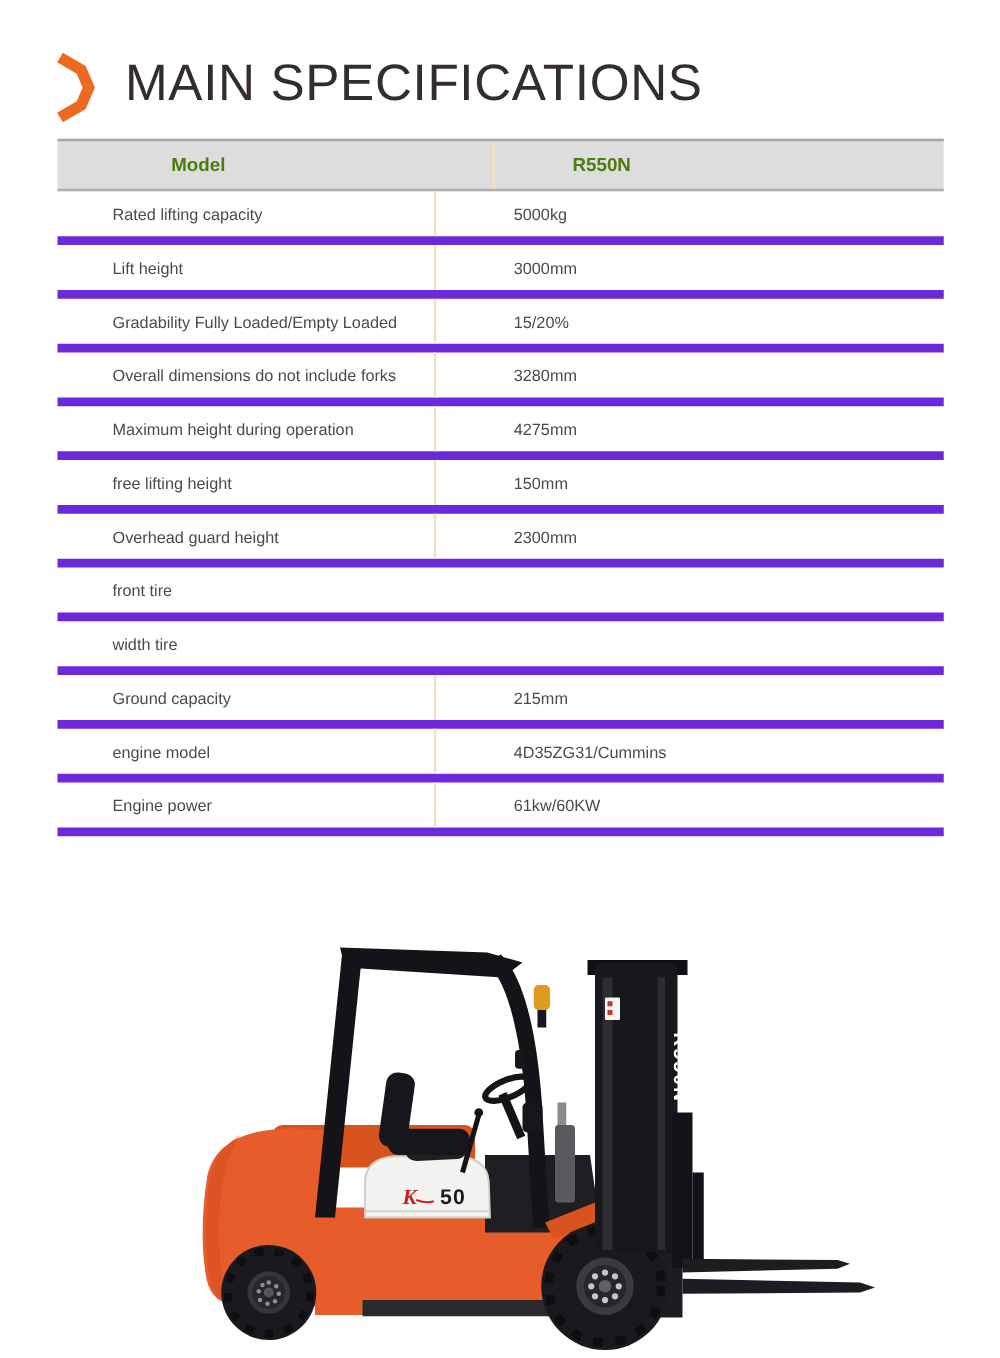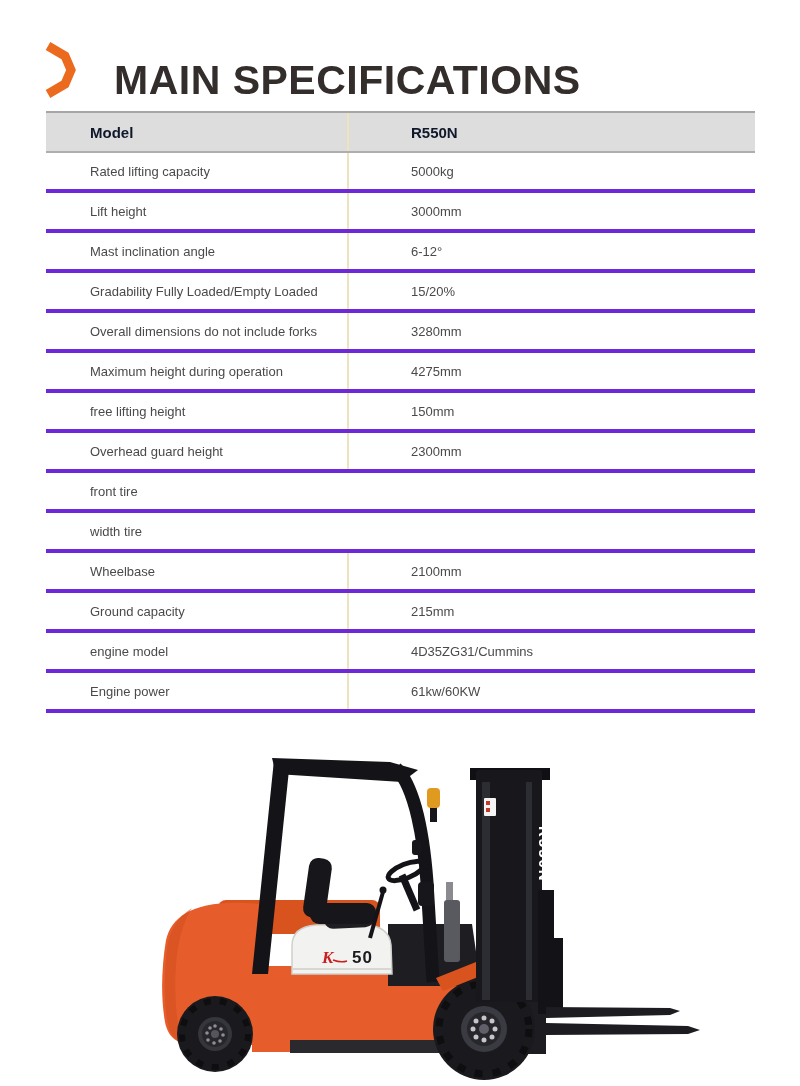--- a/index.html
+++ b/index.html
@@ -4,34 +4,34 @@
 <style>
   html,body{margin:0;padding:0;}
   body{
     width:800px;height:1086px;position:relative;background:#ffffff;
     font-family:"Liberation Sans", sans-serif;overflow:hidden;
   }
   
   .page-header{position:absolute;left:44px;top:40px;display:flex;align-items:flex-start;}
   .chev{width:32px;height:56px;margin-right:20px;margin-top:2px;}
   h1.title{
-    margin:18px;font-size:41px;line-height:44px;font-weight:bold;
+    margin:4px;font-size:41px;line-height:44px;font-weight:normal;
     color:#332e2b;letter-spacing:.5px;white-space:nowrap;
   }
   
   .spec-table{position:absolute;left:46px;top:111px;width:709px;}
   .t-row{display:grid;grid-template-columns:301px 1fr;align-items:center;}
   .t-row .cell-label{padding-left:44px;}
   .t-row .cell-value{padding-left:62px;border-left:2px solid #ede3bc;align-self:stretch;display:flex;align-items:center;}
   .t-head{
     height:38px;background:#dddddd;
     border-top:2px solid #a6a6a6;border-bottom:2px solid #aeaeae;
-    font-size:15px;font-weight:bold;color:#0f172a;
+    font-size:15px;font-weight:bold;color:#4d7c0f;padding-left:47px;
   }
-  .t-body .t-row{height:36px;border-bottom:4px solid #6d28d9;font-size:13px;color:#4a4a4a;}
+  .t-body .t-row{height:36px;border-bottom:7px solid #6d28d9;font-size:13px;color:#4a4a4a;}
   
   .forklift-fig{position:absolute;left:140px;top:742px;width:560px;height:344px;margin:0;}
   .forklift-fig svg{display:block;}
   .mast-text{font-family:"Liberation Sans",sans-serif;font-size:15px;font-weight:bold;fill:#ffffff;letter-spacing:2px;}
   .cover-num{font-family:"Liberation Sans",sans-serif;font-size:17px;font-weight:bold;fill:#1b1b1f;letter-spacing:1px;}
   .brand-k{font-family:"Liberation Serif",serif;font-size:17px;font-weight:bold;font-style:italic;fill:#c81f1f;}
 </style>
 </head>
 <body>
 
@@ -51,24 +51,20 @@
   <div class="t-row">
     <div class="cell-label label">Rated lifting capacity</div>
     <div class="cell-value value">5000kg</div>
   </div>
 
   <div class="t-row">
     <div class="cell-label label">Lift height</div>
     <div class="cell-value value">3000mm</div>
   </div>
 
-  <div class="t-row">
-    <div class="cell-label label">Mast inclination angle</div>
-    <div class="cell-value value">6-12°</div>
-  </div>
 
   <div class="t-row">
     <div class="cell-label label">Gradability Fully Loaded/Empty Loaded</div>
     <div class="cell-value value">15/20%</div>
   </div>
 
   <div class="t-row">
     <div class="cell-label label">Overall dimensions do not include forks</div>
     <div class="cell-value value">3280mm</div>
   </div>
@@ -91,24 +87,20 @@
 
 
   <div class="t-row">
     <div class="cell-label label">front tire</div>
   </div>
 
   <div class="t-row">
     <div class="cell-label label">width tire</div>
   </div>
 
-  <div class="t-row">
-    <div class="cell-label label">Wheelbase</div>
-    <div class="cell-value value">2100mm</div>
-  </div>
 
   <div class="t-row">
     <div class="cell-label label">Ground capacity</div>
     <div class="cell-value value">215mm</div>
   </div>
 
   <div class="t-row">
     <div class="cell-label label">engine model</div>
     <div class="cell-value value">4D35ZG31/Cummins</div>
   </div>

